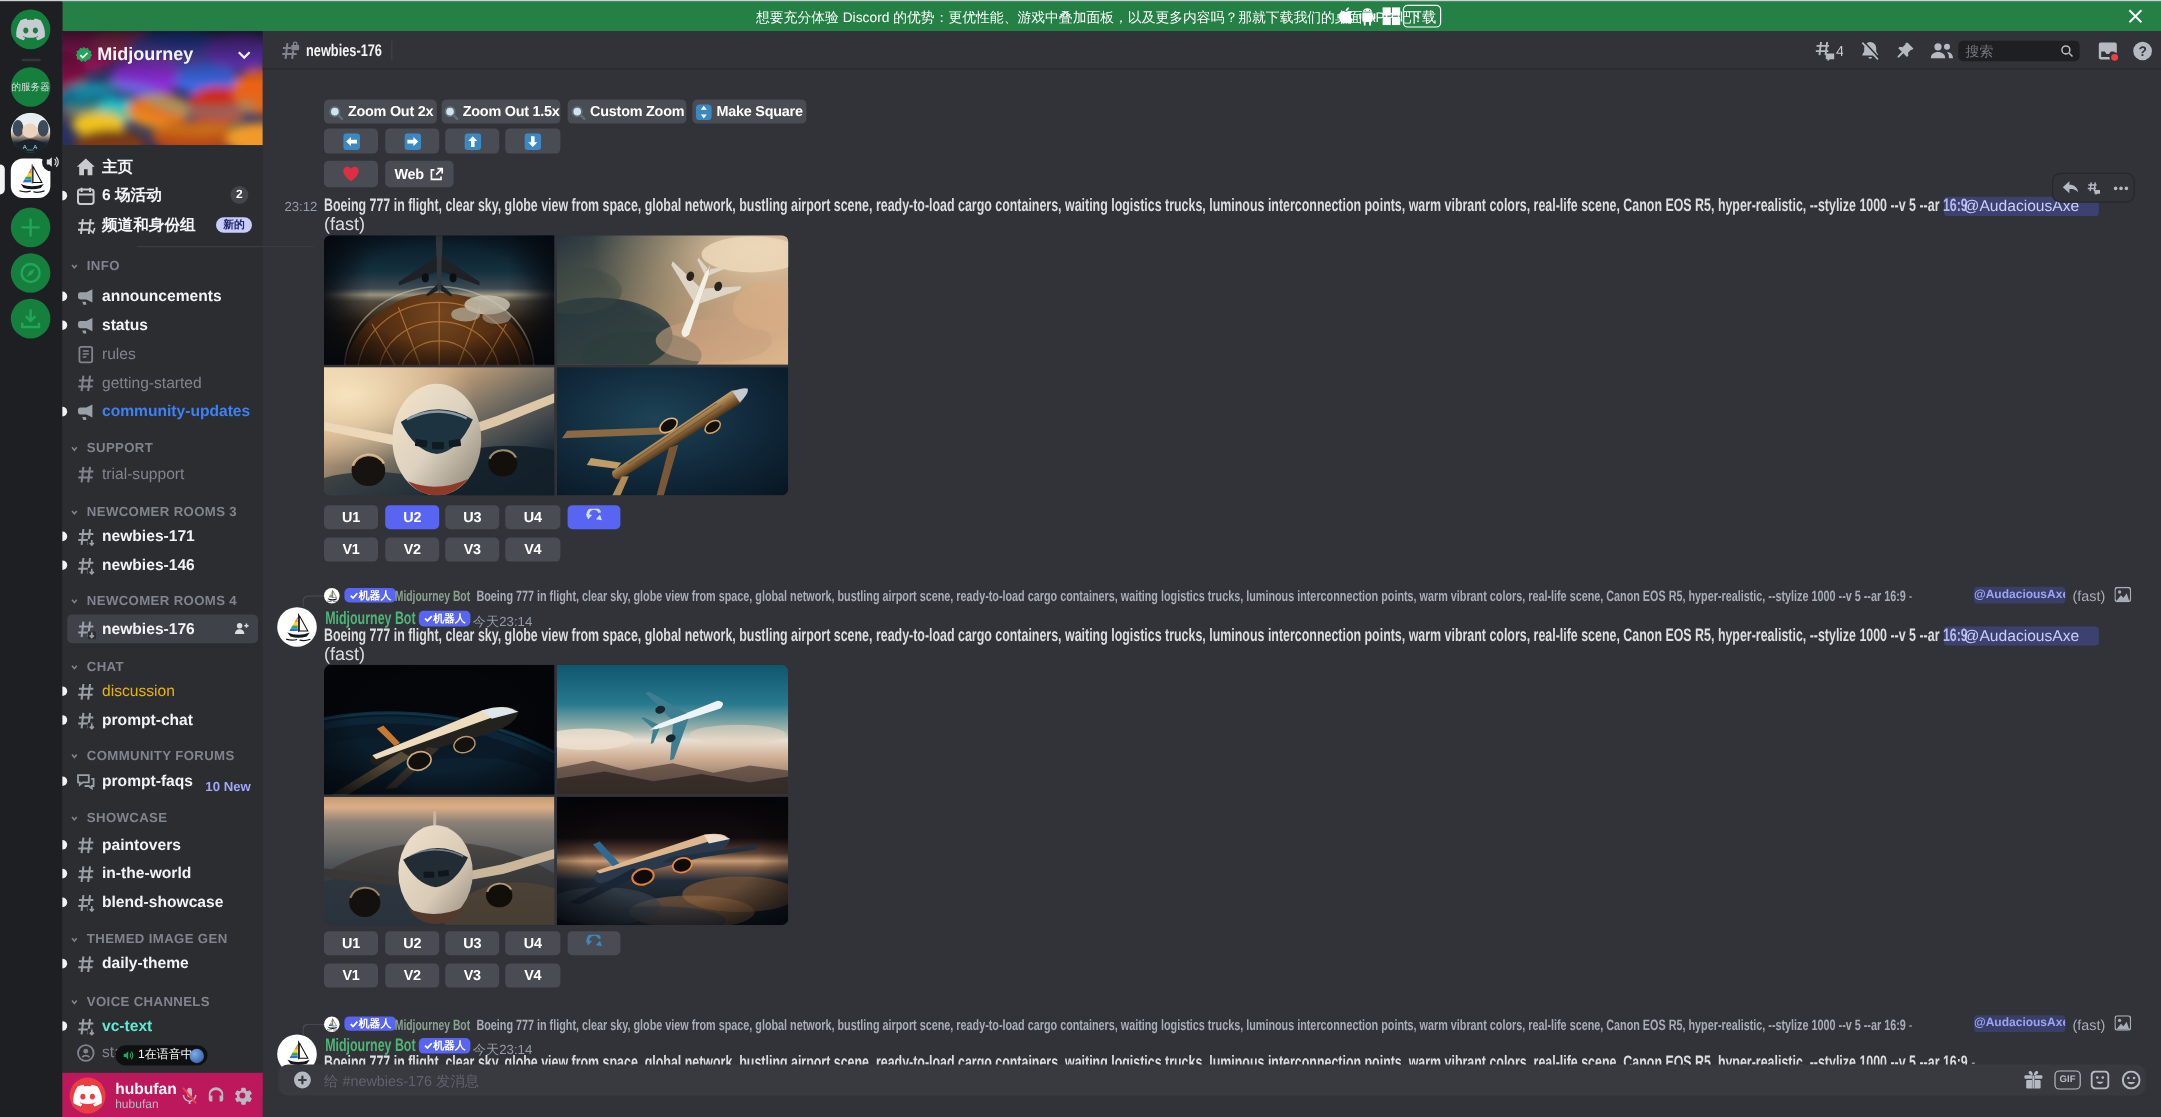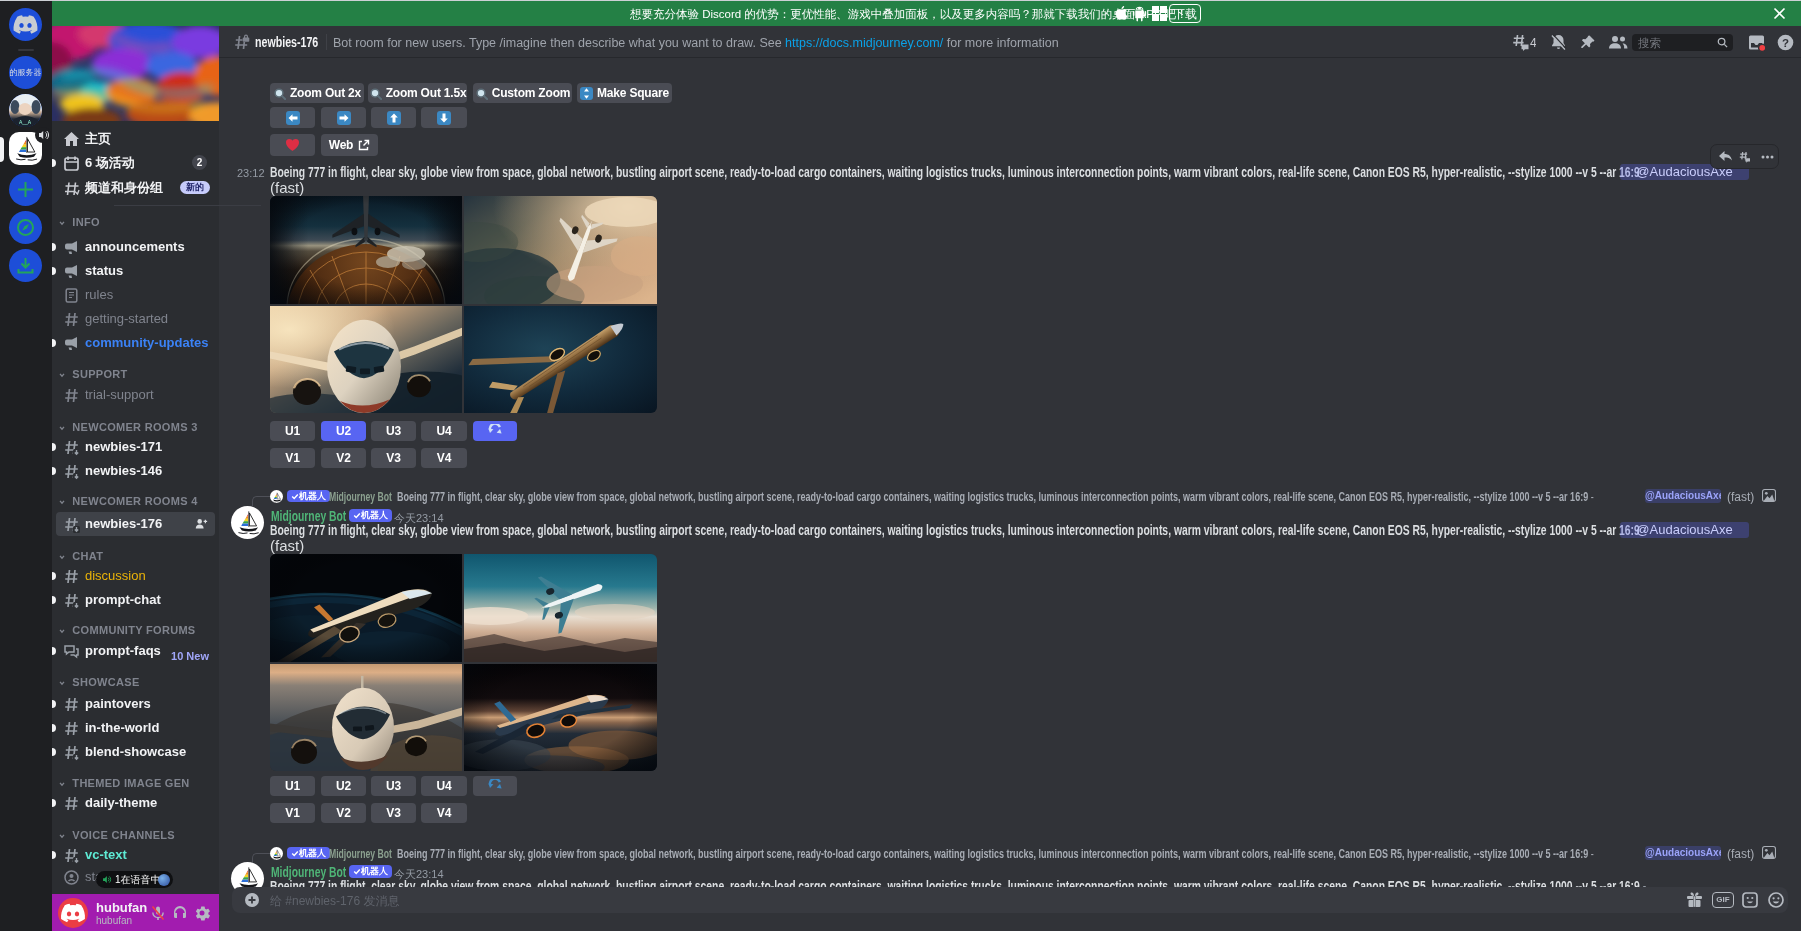--- a/index.html
+++ b/index.html
@@ -6,36 +6,36 @@
 .abs{position:absolute}
 #stage{position:relative;width:1801px;height:931px}
 
 #topedge{left:0;top:0;width:1801px;height:2px;background:#cdd0d5}
 #greenbar{left:52px;top:1px;width:1749px;height:25px;background:#248045;color:#fff;font-size:13px}
 #greenbar .txt{position:absolute;left:578px;top:6px;font-size:11.5px;white-space:nowrap}
 #gb-close{position:absolute;right:14px;top:5px;width:15px;height:15px}
 #dlbtn{position:absolute;left:1117px;top:3px;width:32px;height:19px;border:1px solid #fff;border-radius:4px;color:#fff;font-size:12px;text-align:center;line-height:18px}
 
 #rail{left:0;top:1px;width:52px;height:930px;background:#1e1f22}
-.railci{position:absolute;left:9px;width:33px;height:33px;border-radius:50%;background:#1d4ed8;overflow:hidden}
+.railci{position:absolute;left:9px;width:33px;height:33px;border-radius:50%;background:#15803d;overflow:hidden}
 .railsq{position:absolute;left:9px;width:33px;height:33px;border-radius:10px;background:#fff;overflow:hidden}
 #railsep{position:absolute;left:18px;top:48px;width:16px;height:2px;background:#35363c;border-radius:1px}
 .pill{position:absolute;left:0;width:4px;background:#f2f3f5;border-radius:0 4px 4px 0}
 
 #sidebar{left:52px;top:26px;width:167px;height:905px;background:#2b2d31}
 #banner{position:absolute;left:0;top:0;width:167px;height:95px;overflow:hidden}
 #servername{position:absolute;left:0;top:0;width:167px;height:44px;background:linear-gradient(180deg,rgba(12,12,18,.75),rgba(12,12,18,0));color:#f2f3f5;font-weight:bold;font-size:15px}
 .srow{position:absolute;left:53px;width:160px;height:24px;color:#80848e;font-size:13px;line-height:24px}
 .srow .ic{position:absolute;left:11px;top:4px;width:17px;height:17px}
 .srow .nm{position:absolute;left:33px;top:0;white-space:nowrap}
 .shead{position:absolute;left:58px;font-size:11px;font-weight:bold;color:#80848e;letter-spacing:.3px;white-space:nowrap}
 .shead svg{vertical-align:-1px;margin-right:3px}
 .upill{position:absolute;left:52px;width:4px;height:8px;background:#f2f3f5;border-radius:0 4px 4px 0}
 
-#userbar{left:52px;top:894px;width:167px;height:37px;background:#a21caf}
+#userbar{left:52px;top:894px;width:167px;height:37px;background:#be185d}
 
 #chheader{left:219px;top:26px;width:1582px;height:32px;background:#313338;border-bottom:1px solid #26282c;color:#f2f3f5}
 #bluebar{left:231px;top:60px;width:1559px;height:21px;background:#5865f2;border-radius:8px;color:#fff;font-size:12px;line-height:21px}
 #inputbar{left:232px;top:887px;width:1556px;height:26px;background:#383a40;border-radius:8px}
 #belowinput{left:219px;top:913px;width:1582px;height:18px;background:#313338}
 .btn{position:absolute;height:20px;background:#4a4c54;border-radius:4px;color:#fff;font-size:12px;font-weight:bold;text-align:center;display:flex;align-items:center;justify-content:center;gap:4px;white-space:nowrap;letter-spacing:-.2px}
 .btn.blurple{background:#5865f2}
 .msgtext{position:absolute;color:#dbdee1;font-size:15px;font-weight:bold;white-space:nowrap}
 .ts{position:absolute;color:#949ba4;font-size:11px}
 .grid{position:absolute;width:387px;height:217px;border-radius:6px;overflow:hidden;display:grid;grid-template-columns:192px 193px;grid-template-rows:108px 107px;gap:2px;background:#313338}
@@ -176,20 +176,30 @@
 <ellipse cx="110" cy="88" rx="36" ry="14" fill="#b84814"></ellipse>
 <ellipse cx="40" cy="94" rx="30" ry="12" fill="#7a3a14"></ellipse>
 <ellipse cx="165" cy="90" rx="28" ry="14" fill="#f09a2a"></ellipse>
 <g filter="url(#bb)" opacity=".9">
 <path d="M10 50 Q60 40 80 58 Q120 75 160 62" stroke="#20d8e8" stroke-width="4" fill="none"></path>
 <path d="M0 70 Q40 62 70 76 Q100 88 150 78" stroke="#f4d428" stroke-width="3.5" fill="none"></path>
 <path d="M60 10 Q90 28 120 20" stroke="#e84898" stroke-width="4" fill="none"></path>
 </g>
           </g>
         </svg></div>
+<div id="servername">
+        <svg style="position:absolute;left:11px;top:13px" width="14" height="14" viewBox="0 0 16 16">
+          <path fill="#23a55a" d="M8 0l2 1.6L12.5 1l1 2.4L16 4.5l-.6 2.5L17 8l-1.6 2-.001.001L14.6 12.5l-2.5.5L10 15.5 8 14l-2 1.5-2.1-2.5-2.5-.5-.001-2.499L0 8l1.6-1L1 4.5l2.5-1.1L4.5 1 7 1.6z" transform="scale(0.94)"></path>
+          <path stroke="#fff" stroke-width="1.6" fill="none" d="M4.5 8l2.3 2.3 4.5-4.5"></path>
+        </svg>
+<span style="position:absolute;left:29px;top:11px">Midjourney</span>
+<svg style="position:absolute;left:146px;top:16px" width="11" height="8" viewBox="0 0 11 8">
+          <path stroke="#f2f3f5" stroke-width="1.8" fill="none" d="M1 1.5l4.5 4.5L10 1.5"></path>
+        </svg>
+      </div>
 <div class="abs" style="left:62px;top:179px;width:147px;height:1px;background:#3b3d44"></div>
 <div class="shead" style="top:190px;left:6px"><svg width="8" height="8" viewBox="0 0 10 10">
           <path stroke="#80848e" stroke-width="1.6" fill="none" d="M2.5 3.5 5 6.5 7.5 3.5"></path>
         </svg> INFO</div>
 <div class="shead" style="top:342px;left:6px"><svg width="8" height="8" viewBox="0 0 10 10">
           <path stroke="#80848e" stroke-width="1.6" fill="none" d="M2.5 3.5 5 6.5 7.5 3.5"></path>
         </svg> SUPPORT</div>
 <div class="shead" style="top:395px;left:6px"><svg width="8" height="8" viewBox="0 0 10 10">
           <path stroke="#80848e" stroke-width="1.6" fill="none" d="M2.5 3.5 5 6.5 7.5 3.5"></path>
         </svg> NEWCOMER ROOMS 3</div>
@@ -408,21 +418,20 @@
 </div>
 
 <div class="abs" id="chheader">
 <svg style="position:absolute;left:14px;top:8px" width="17" height="17" viewBox="0 0 17 17">
         <path stroke="#80848e" stroke-width="1.7" fill="none" d="M6.5 2 5 15M12 2l-1.5 13M2.8 6h12M2.2 11h12"></path>
         <rect x="9.5" y="0" width="8" height="8" rx="1" fill="#313338"></rect>
         <path fill="#80848e" d="M11 3.5v-1a2 2 0 014 0v1h.5a.8.8 0 01.8.8V7a.8.8 0 01-.8.8h-5A.8.8 0 019.7 7V4.3a.8.8 0 01.8-.8zm1.2 0h1.6v-1a.8.8 0 00-1.6 0z"></path>
       </svg>
 <span style="position:absolute;left:36px;top:8px;font-size:14px;font-weight:bold;transform:scaleX(.76);transform-origin:0 50%;display:inline-block;white-space:nowrap">newbies-176</span>
 <div style="position:absolute;left:107px;top:8px;width:1px;height:16px;background:#3f4147"></div>
-<span style="position:absolute;left:114px;top:10px;font-size:12.5px;color:#9fa4ac">Bot room for new users. Type /imagine then describe what you want to draw. See <span style="color:#0aa2e8">https://docs.midjourney.com/</span> for more information</span>
 <svg style="position:absolute;left:1293px;top:8px" width="24" height="17" viewBox="0 0 24 17">
         <path stroke="#b5bac1" stroke-width="1.6" fill="none" d="M5.5 1 4.2 12M10.6 1 9.3 12M1.8 4.2h10.4M1.2 8.6h10.4"></path>
         <path fill="#b5bac1" d="M9.5 10.5h7v4.8h-3.5l-2 1.7v-1.7h-1.5z"></path>
         <text x="18" y="13" font-size="12" fill="#c8cad0" font-family="Liberation Sans">4</text>
       </svg>
 <svg style="position:absolute;left:1330px;top:7px" width="19" height="19" viewBox="0 0 19 19">
         <g fill="#b5bac1">
           <path d="M9.5 2a5 5 0 00-5 5v3L3 12.5v.8h13v-.8L14.5 10V7a5 5 0 00-5-5z"></path>
           <path d="M8 14.5h3a1.5 1.5 0 01-3 0z"></path>
         </g>

